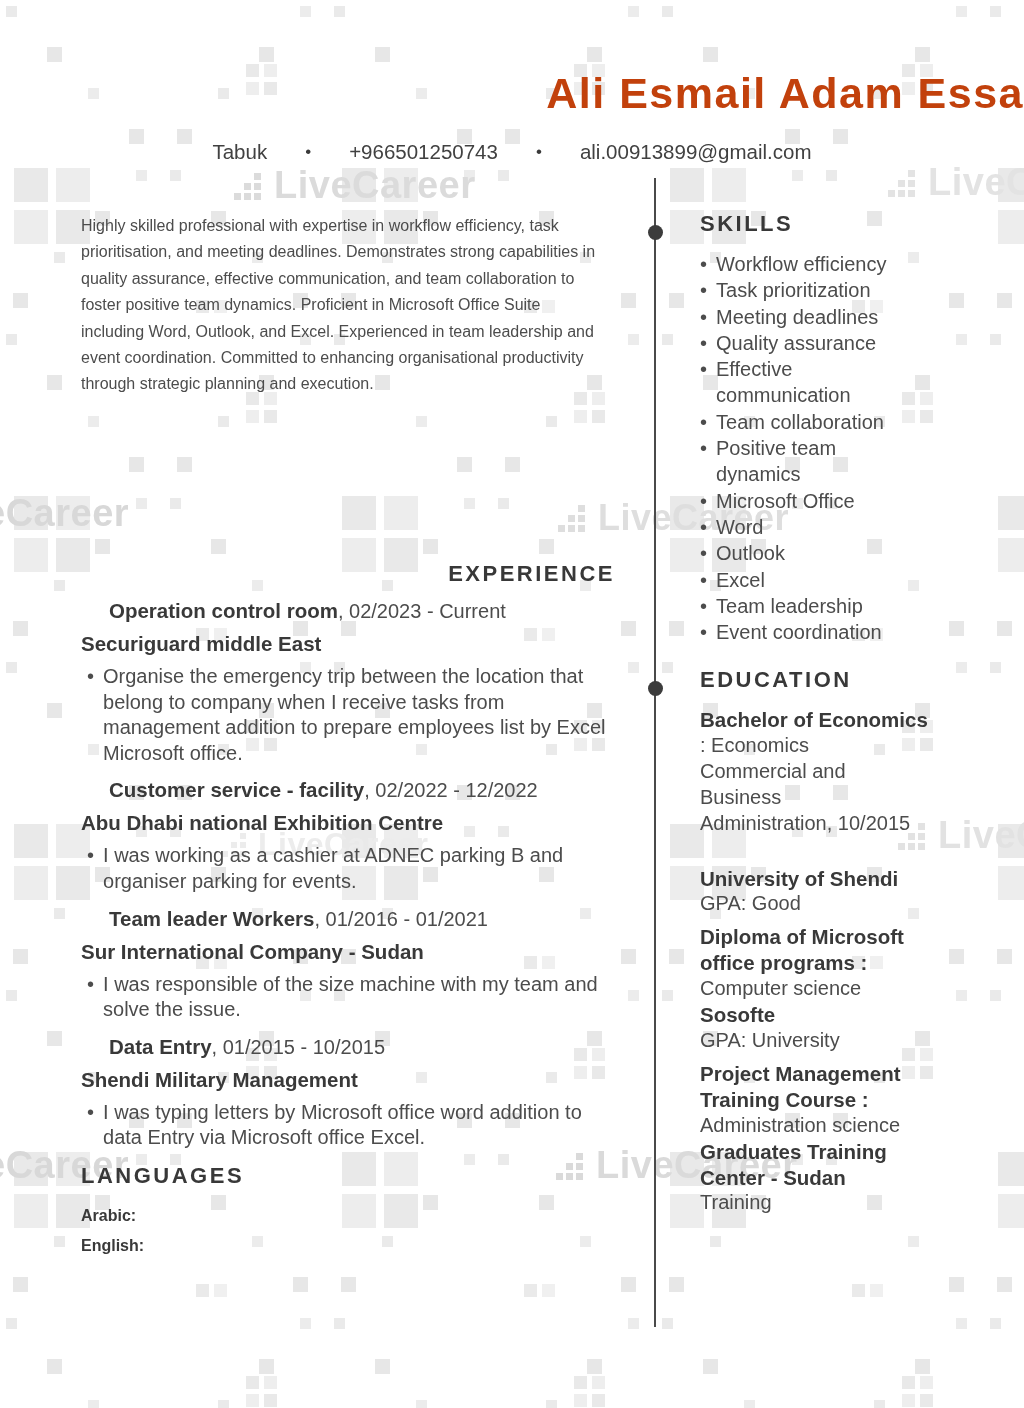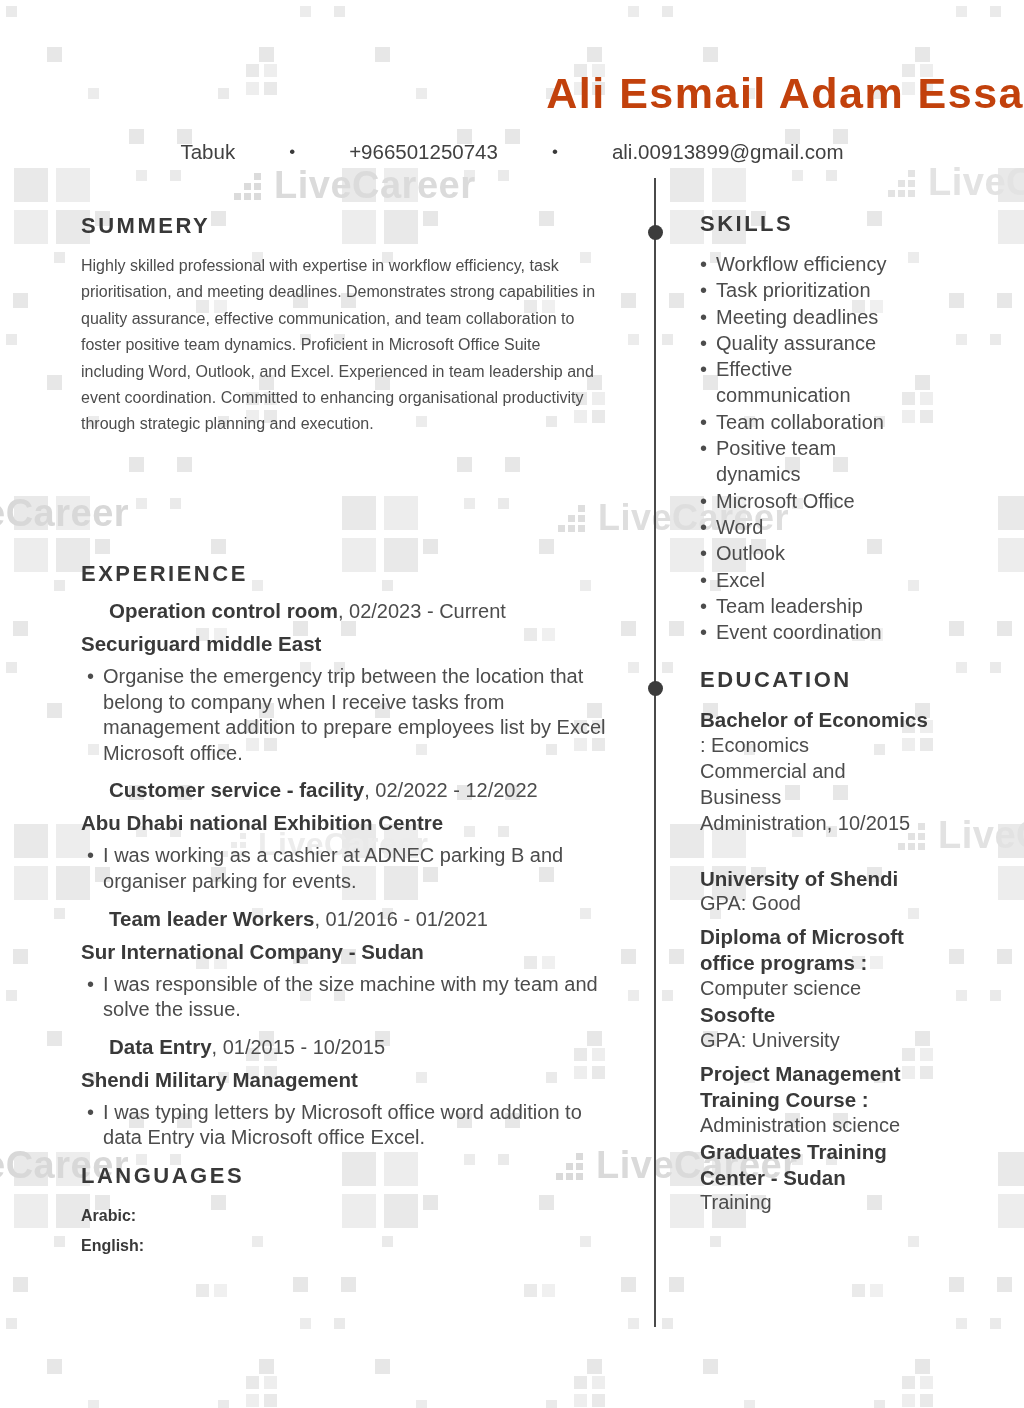--- a/index.html
+++ b/index.html
@@ -12,21 +12,21 @@
   .bg-pattern{position:absolute;left:0;top:0;z-index:0;}
   
   .wm{position:absolute;z-index:1;display:flex;align-items:center;gap:6px;
       font-weight:700;letter-spacing:.5px;white-space:nowrap;user-select:none;}
   .wm svg{flex:0 0 auto;}
   
   .page{position:absolute;inset:0;z-index:2;}
   .name{position:absolute;top:40px;left:0;right:0;text-align:right;
         font-size:43px;font-weight:800;letter-spacing:1.5px;color:#c2410c;}
   .contact{position:absolute;top:140px;left:0;right:0;display:flex;
-           justify-content:center;align-items:center;gap:54px;
+           justify-content:center;align-items:center;gap:38px;
            font-size:20.5px;color:#414141;}
   .contact .sep{font-size:17px;color:#3a3a3a;}
   .divider{position:absolute;left:654px;top:178px;width:2px;height:1149px;
            background:#4a4a4a;}
   .divider .dot{position:absolute;width:15px;height:15px;border-radius:50%;
                 background:#3c3c3c;left:-6.5px;}
   .dot1{top:47px;} .dot2{top:503px;}
   section{position:absolute;}
   .section-heading{margin:0 0 14px;font-size:22px;font-weight:700;
                    letter-spacing:2.5px;color:#383838;}
@@ -190,26 +190,25 @@
     <span class="sep">•</span>
     <span>ali.00913899@gmail.com</span>
   </div>
 
   <div class="divider">
     <span class="dot dot1"></span>
     <span class="dot dot2"></span>
   </div>
 
   <section class="sec-summary">
-    <h2 class="section-heading">SUMMERY</h2>
     <p class="summary-text" style="margin:0;">Highly skilled professional with expertise in workflow efficiency, task prioritisation, and meeting deadlines. Demonstrates strong capabilities in quality assurance, effective communication, and team collaboration to foster positive team dynamics. Proficient in Microsoft Office Suite including Word, Outlook, and Excel. Experienced in team leadership and event coordination. Committed to enhancing organisational productivity through strategic planning and execution.</p>
   </section>
 
   <section class="sec-experience">
-    <h2 class="section-heading" style="margin-bottom:6px;">EXPERIENCE</h2>
+    <h2 class="section-heading" style="margin-bottom:6px;text-align:right;">EXPERIENCE</h2>
 
     <div class="job">
       <div class="job-title-line"><span class="job-title">Operation control room</span><span>, </span><span>02/2023 - Current</span></div>
       <div class="job-company">Securiguard middle East</div>
       <ul class="bullets">
         <li>
             <span class="dot-glyph">•</span>
             <span>Organise the emergency trip between the location that belong to company when I receive tasks from management addition to prepare employees list by Excel Microsoft office.</span>
           </li>
       </ul>

